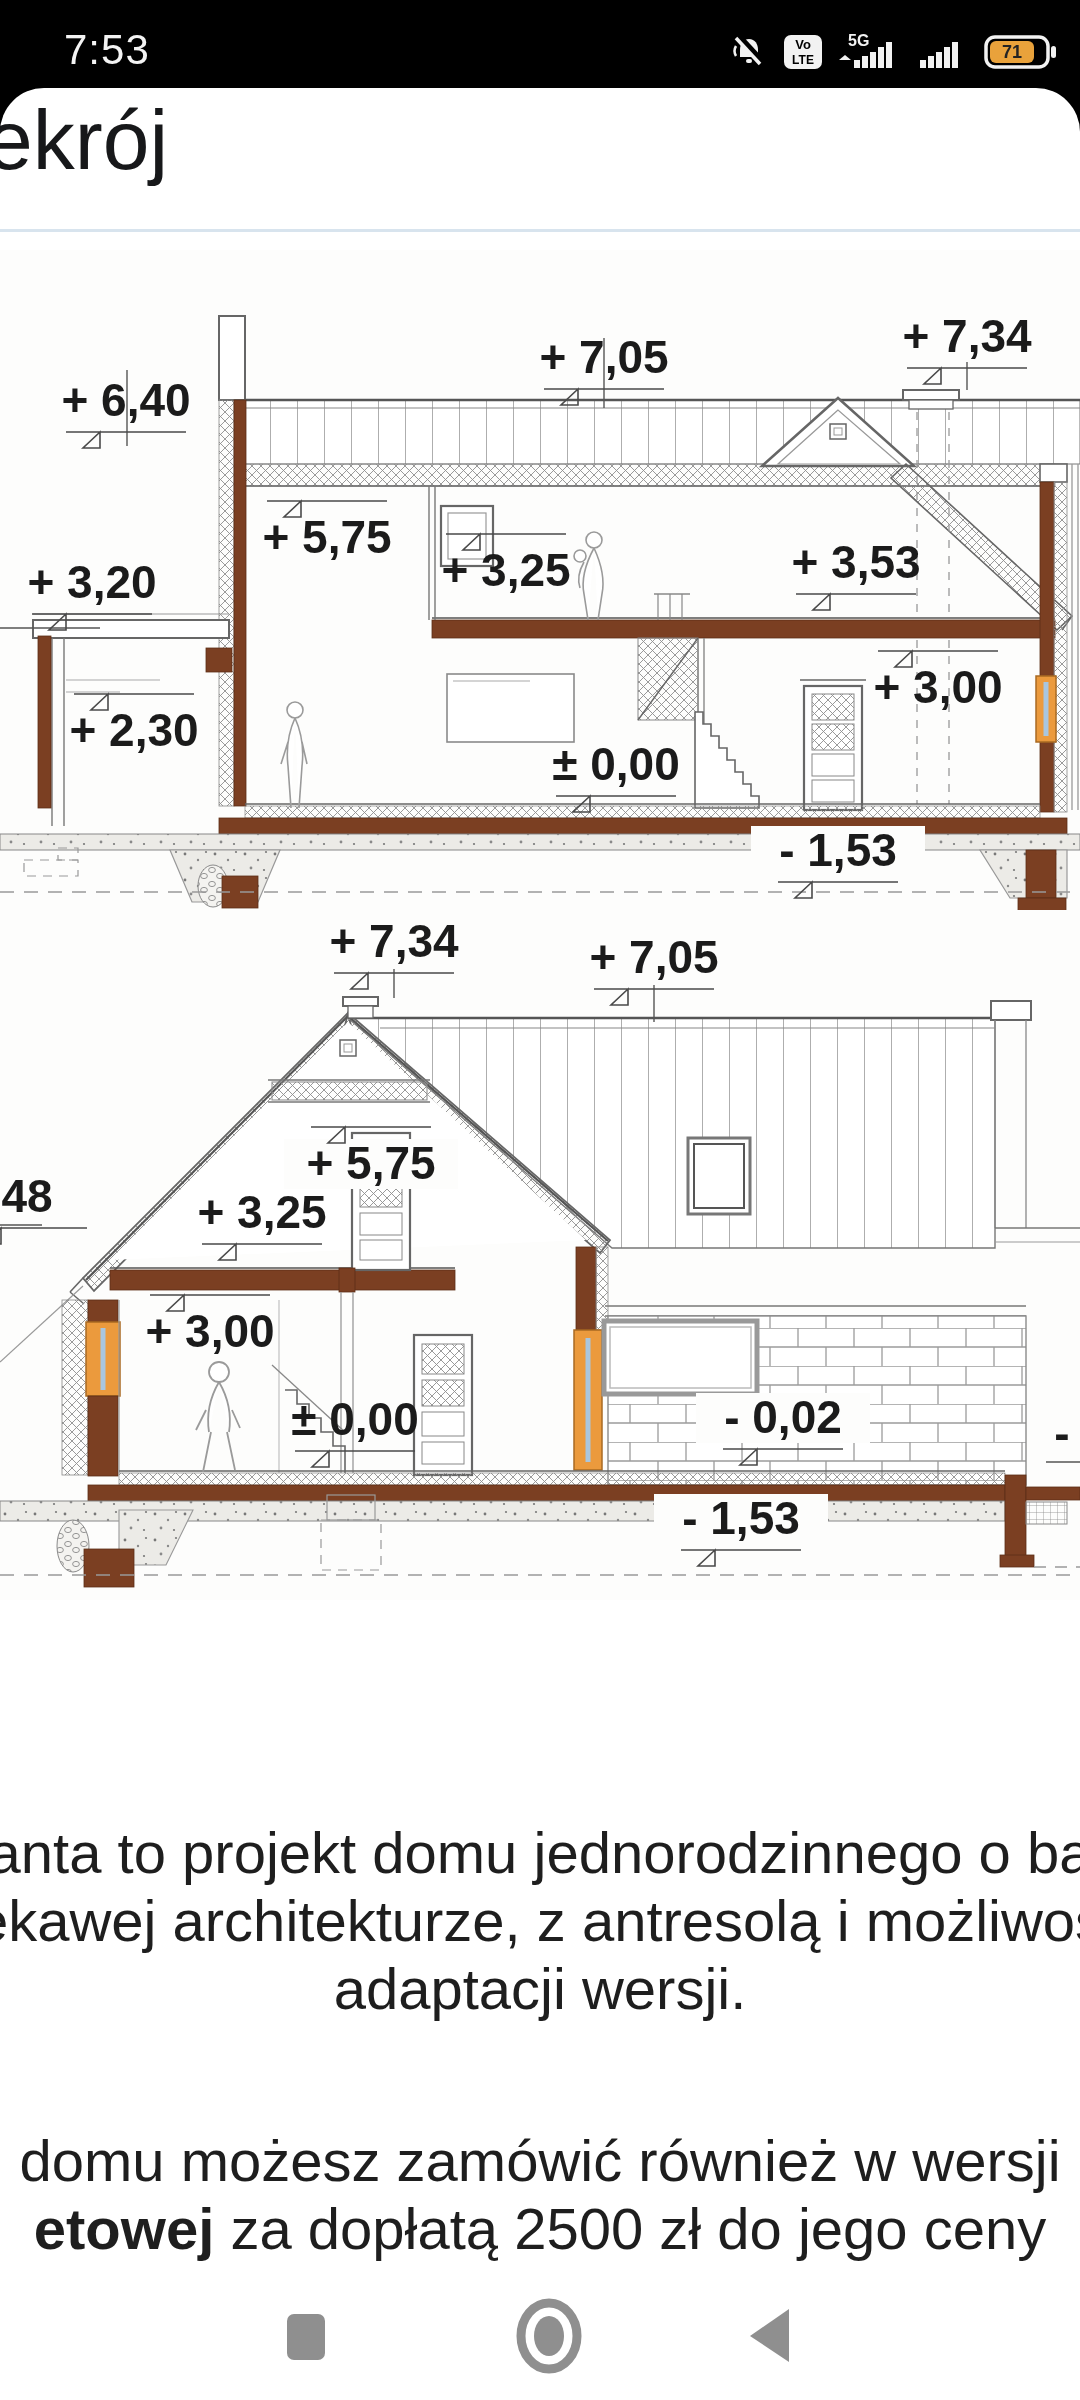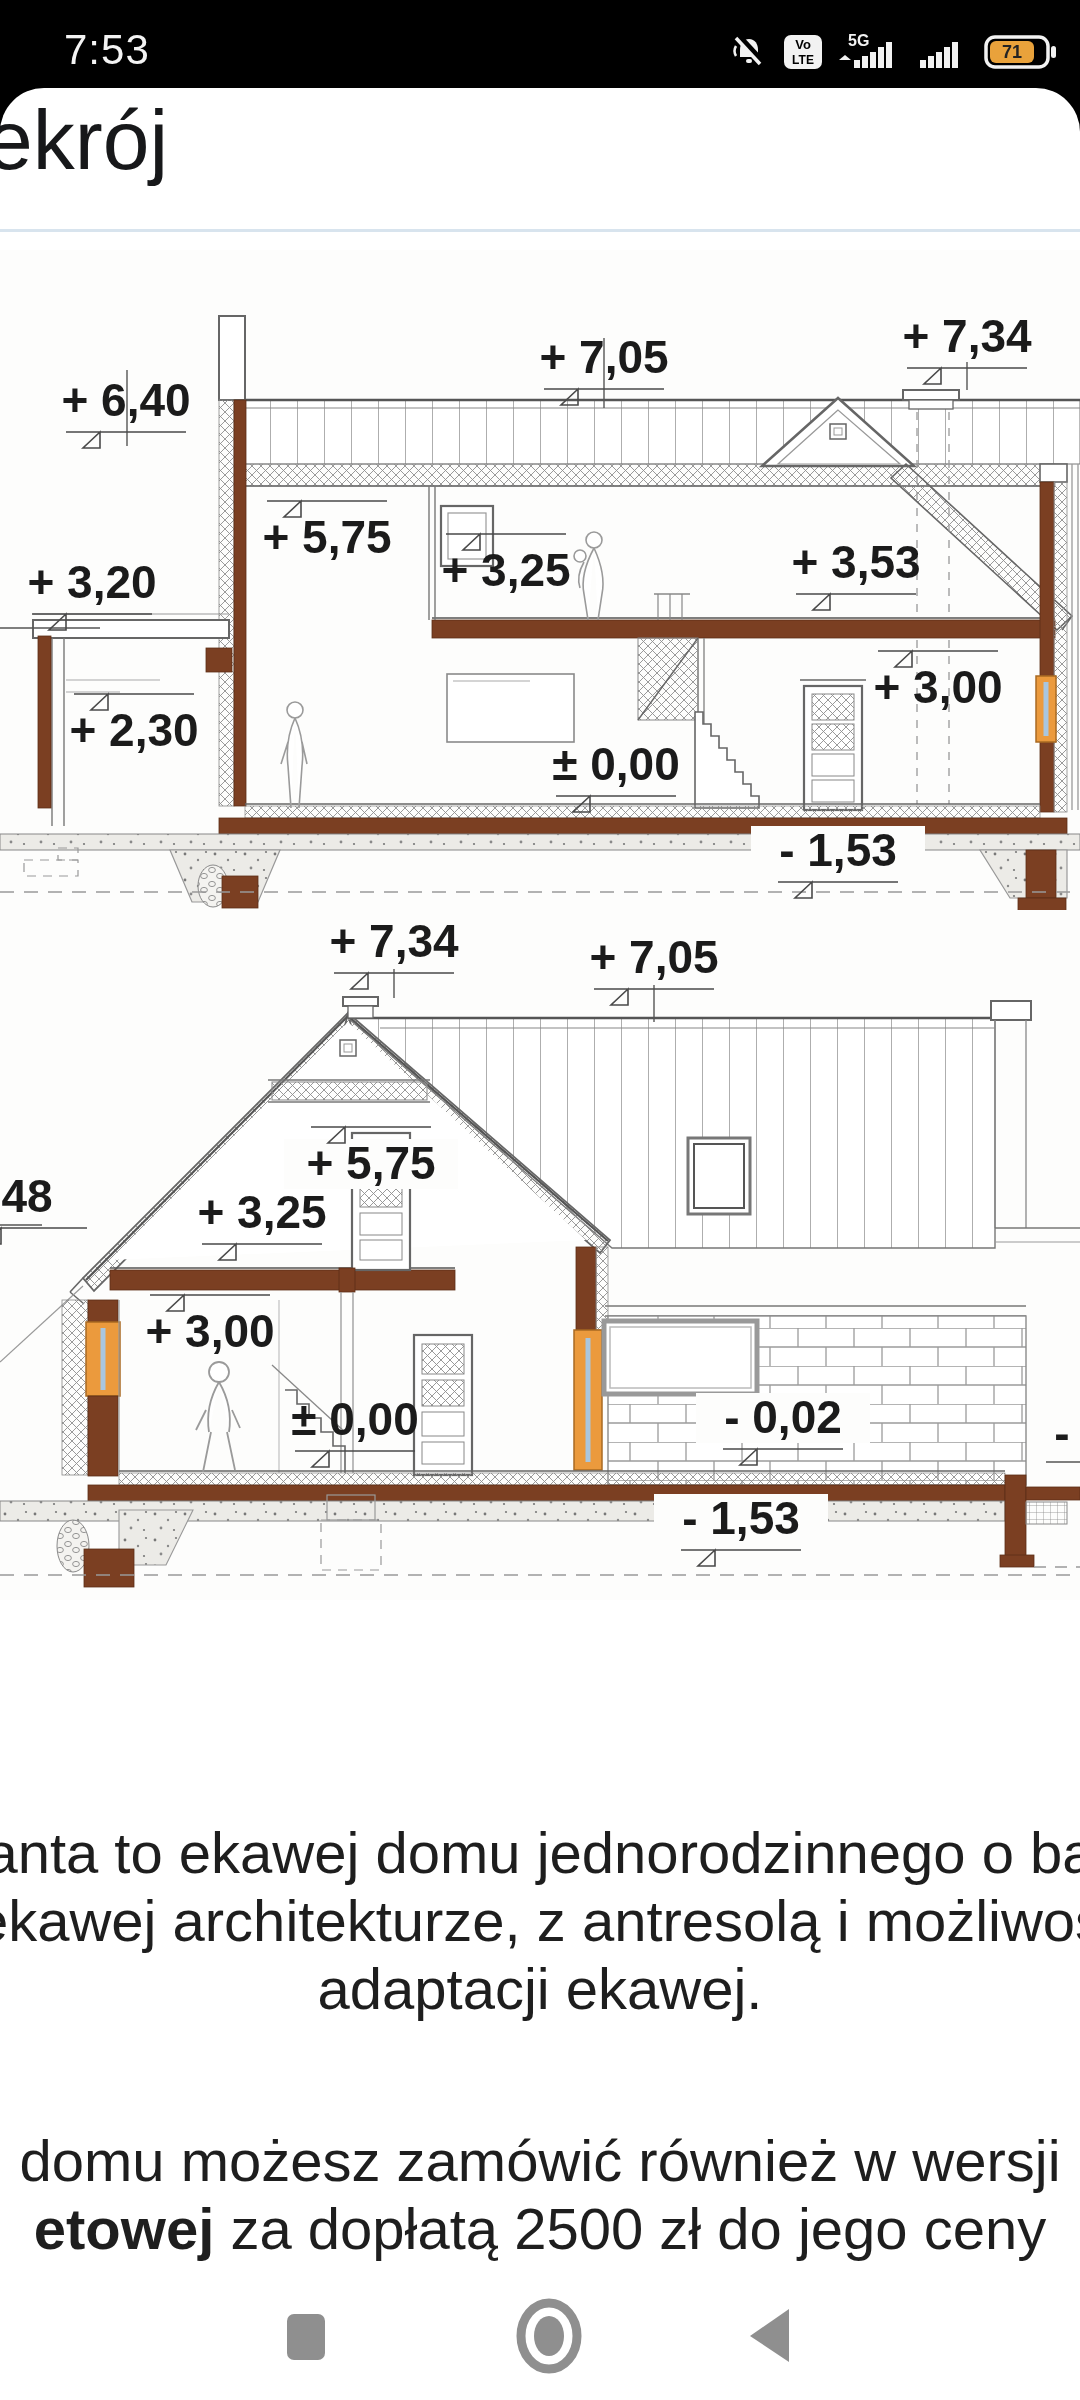--- a/index.html
+++ b/index.html
@@ -418,23 +418,23 @@
       <text x="355" y="525" text-anchor="middle" class="dim">± 0,00</text>
       <rect x="696" y="483" width="174" height="50" fill="#fdfdfc"></rect>
       <path d="M723,539 H843 M757,539 l-17,16 h17 z" stroke="#4a4a4a" stroke-width="1.6" fill="none"></path>
       <text x="783" y="523" text-anchor="middle" class="dim">- 0,02</text>
       <rect x="654" y="584" width="174" height="50" fill="#fdfdfc"></rect>
       <path d="M681,640 H801 M715,640 l-17,16 h17 z" stroke="#4a4a4a" stroke-width="1.6" fill="none"></path>
       <text x="741" y="624" text-anchor="middle" class="dim">- 1,53</text>
       <text x="1062" y="539" text-anchor="middle" class="dim">-</text>
     </svg>
 
-  <div class="cliprow" style="top:1820px">anta to ekawej domu jednorodzinnego o ba</div>
+  <div class="cliprow" style="top:1820px">anta to projekt domu jednorodzinnego o ba</div>
   <div class="cliprow" style="top:1888px">ekawej architekturze, z antresolą i możliwoś</div>
-  <div class="cliprow" style="top:1956px">adaptacji ekawej.</div>
+  <div class="cliprow" style="top:1956px">adaptacji wersji.</div>
 
   <div class="cliprow" style="top:2128px"><span>domu </span><span style="font-weight: 400;">możesz zamówić również w wersji</span></div>
   <div class="cliprow" style="top:2196px"><span style="font-weight: 700; text-align: center;">etowej</span><span> za dopłatą 2500 zł do jego ceny</span></div>
 
   <div class="navbar">
     <svg width="1080" height="130" viewBox="0 0 1080 130">
       <rect x="287" y="44" width="38" height="46" rx="7" fill="#8f8f8f"></rect>
       <g>
         <ellipse cx="549" cy="66" rx="28" ry="33" fill="none" stroke="#8f8f8f" stroke-width="9"></ellipse>
         <ellipse cx="549" cy="66" rx="15" ry="20" fill="#8f8f8f"></ellipse>

